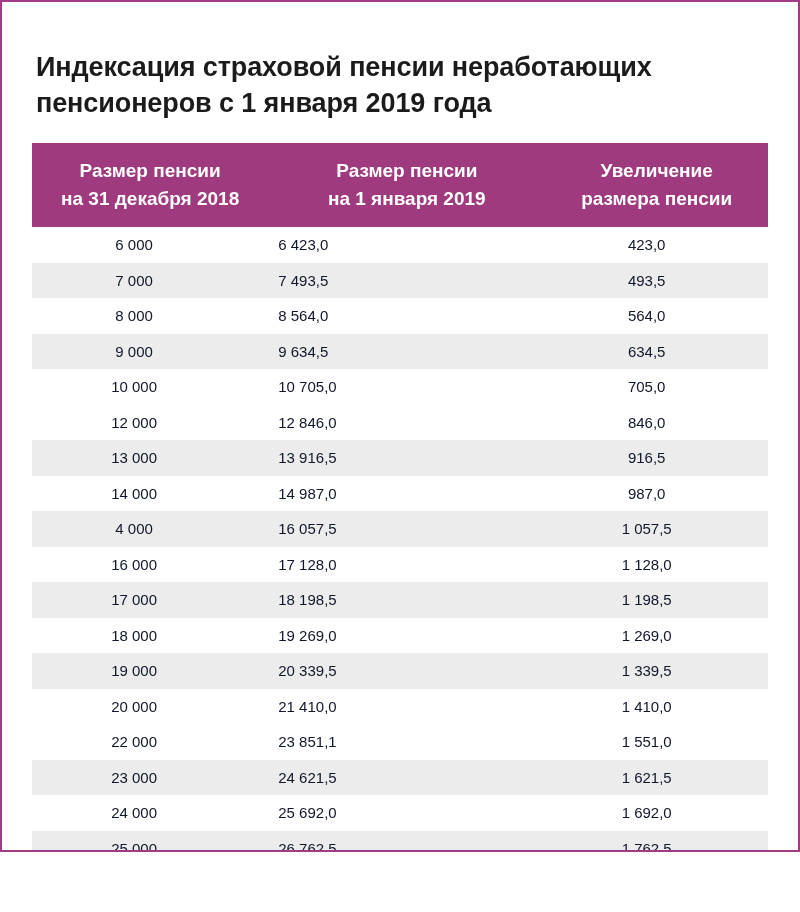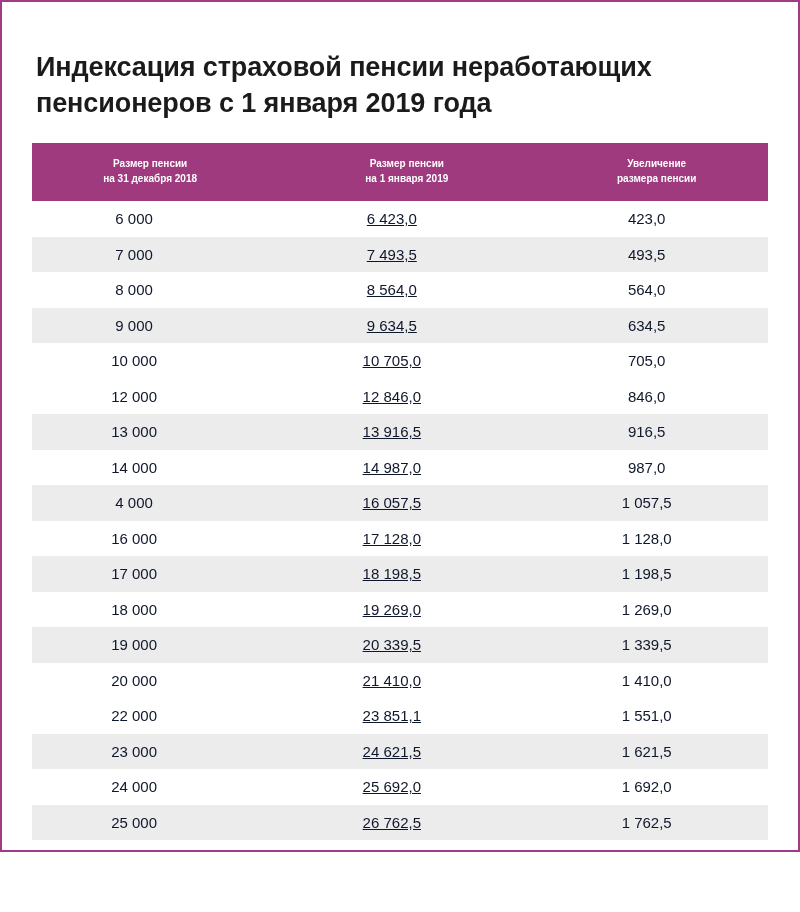--- a/index.html
+++ b/index.html
@@ -35,40 +35,40 @@
     margin: 22px 30px 0 30px;
   }
   table {
     width: 100%;
     border-collapse: collapse;
     table-layout: fixed;
   }
   thead th {
     background: #9e3a7d;
     color: #ffffff;
-    font-size: 10px;
+    font-size: 19px;
     font-weight: bold;
     line-height: 1.45;
     padding: 14px 10px 15px 10px;
     vertical-align: middle;
   }
   thead th.col1 { width: 32%; }
   thead th.col2 { width: 38%; }
   thead th.col3 { width: 30%; }
   tbody td {
     font-size: 15px;
     color: #0f172a;
     padding: 8px 10px;
     height: 16px;
     line-height: 1.3;
   }
   tbody tr.odd td { background: #ffffff; }
   tbody tr.even td { background: #ececec; }
   td.c1 { text-align: center; padding-right: 42px; }
-  td.c2 { text-align: center; padding-right: 40px; text-decoration: underline; }
+  td.c2 { padding-right: 40px; }
   td.c3 { text-align: center; padding-right: 30px; }
 </style>
 </head>
 <body>
 
 <div class="page">
 
   <h1 class="title">Индексация страховой пенсии неработающих пенсионеров с 1 января 2019 года</h1>
 
   <div class="table-wrap">

